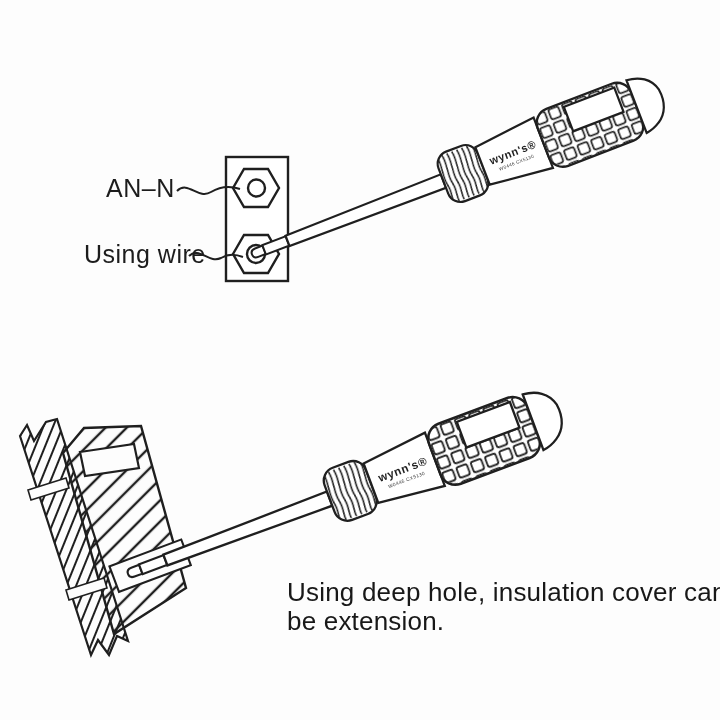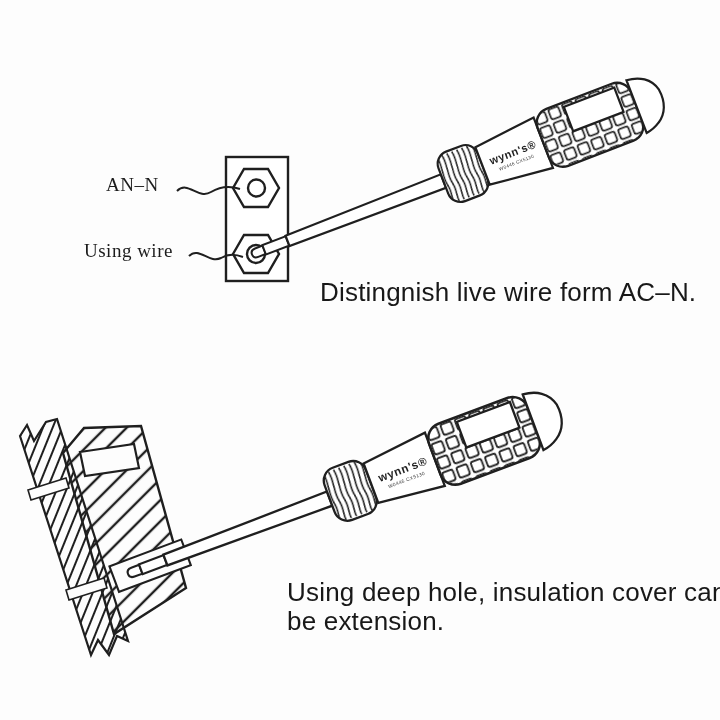--- a/index.html
+++ b/index.html
@@ -3,22 +3,22 @@
 <meta charset="utf-8">
 <style>
   html,body { margin:0; padding:0; }
   body { font-family:"Liberation Sans", sans-serif; background:#ffffff; }
   .stage {
     position:relative; width:720px; height:720px;
     background:#fdfdfd; overflow:hidden;
   }
   .stage svg { position:absolute; left:0; top:0; }
   .label {
-    position:absolute; color:#1c1c1c; font-size:19px;
-    letter-spacing:0.5px; white-space:nowrap;font-family:Liberation Serif, serif;
+    position:absolute; color:#1c1c1c; font-size:25px;
+    letter-spacing:0.5px; white-space:nowrap;
   }
   .caption {
     position:absolute; color:#181818; font-size:26px;
     letter-spacing:0.2px; white-space:nowrap; line-height:29px;
   }
   .brand-text {
     font-family:"Liberation Sans", sans-serif;
     font-weight:700; font-size:11px; letter-spacing:0.6px;
     text-transform:lowercase; fill:#1f1f1f;
   }
@@ -107,20 +107,19 @@
         <rect x="344" y="-26" width="54" height="26" fill="#ffffff" stroke="#1f1f1f" stroke-width="2.2"></rect>
         <path d="M412,-28.5 C425,-27.5 436,-21 439,-8 C441,6 436,17 427,22.5 C422,25.8 417,27.4 412,28 Z" fill="#ffffff" stroke="#1f1f1f" stroke-width="2.2"></path>
       </g>
     </g>
   </svg>
 
   <div class="label" style="left:106px; top:174px;">AN–N</div>
 
   <div class="label" style="left:84px; top:240px;">Using wire</div>
 
-  <div class="caption" style="left:320px; top:278px;">Distingnish live wire form AC–N.</div>
 
   <div class="caption" style="left:287px; top:578px;">
     <div>Using deep hole, insulation cover can</div>
     <div>be extension.</div>
   </div>
 
 </div>
 
 </body></html>

